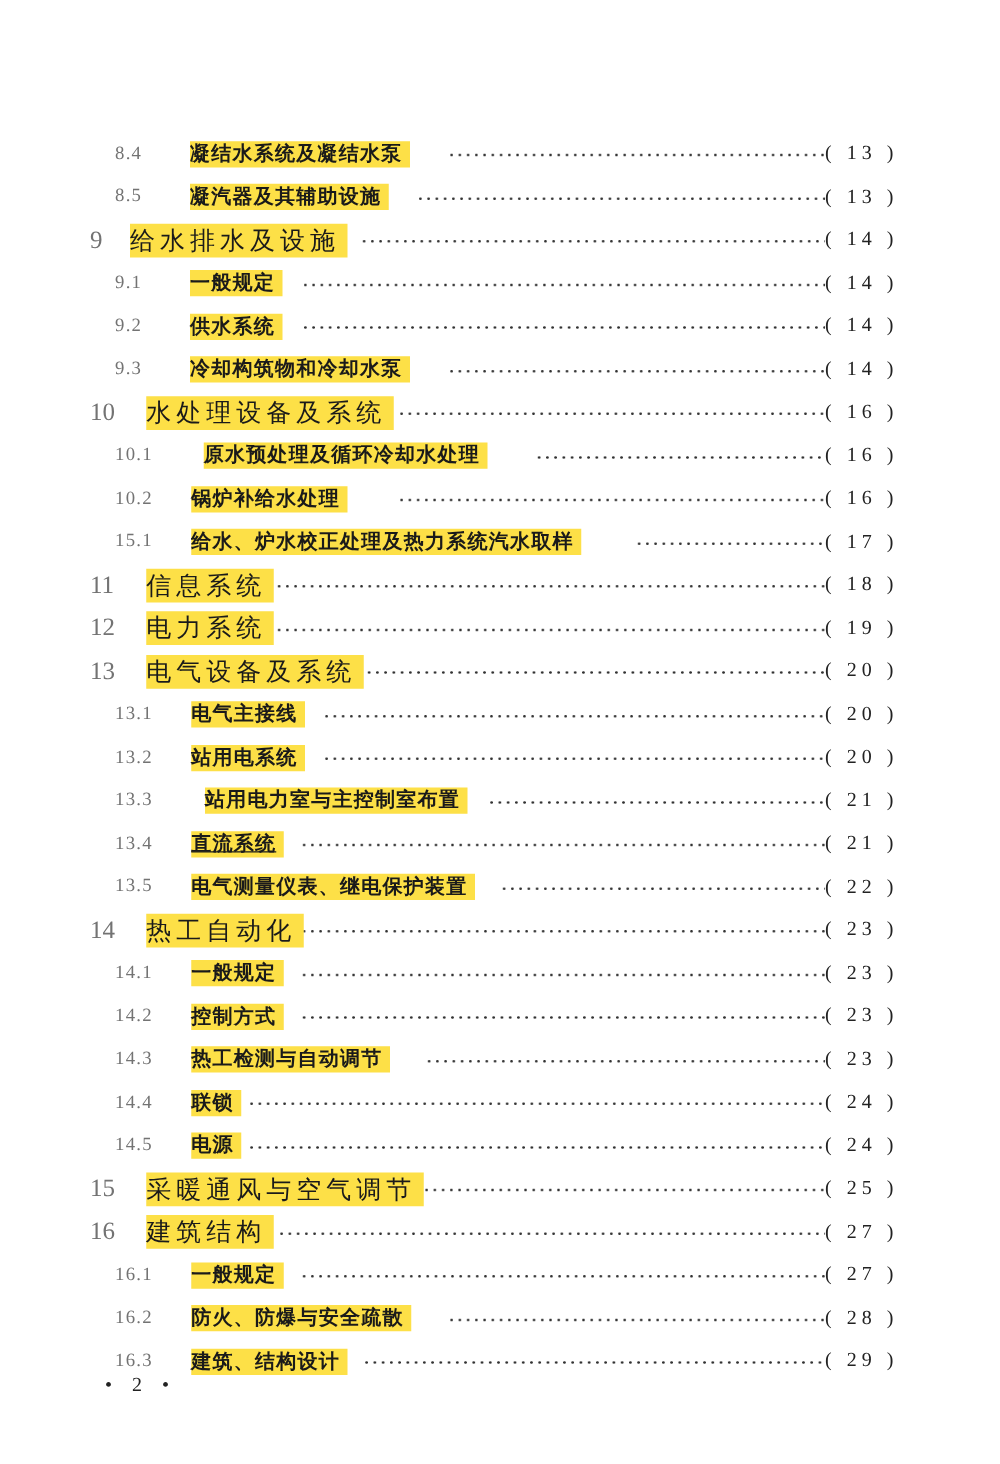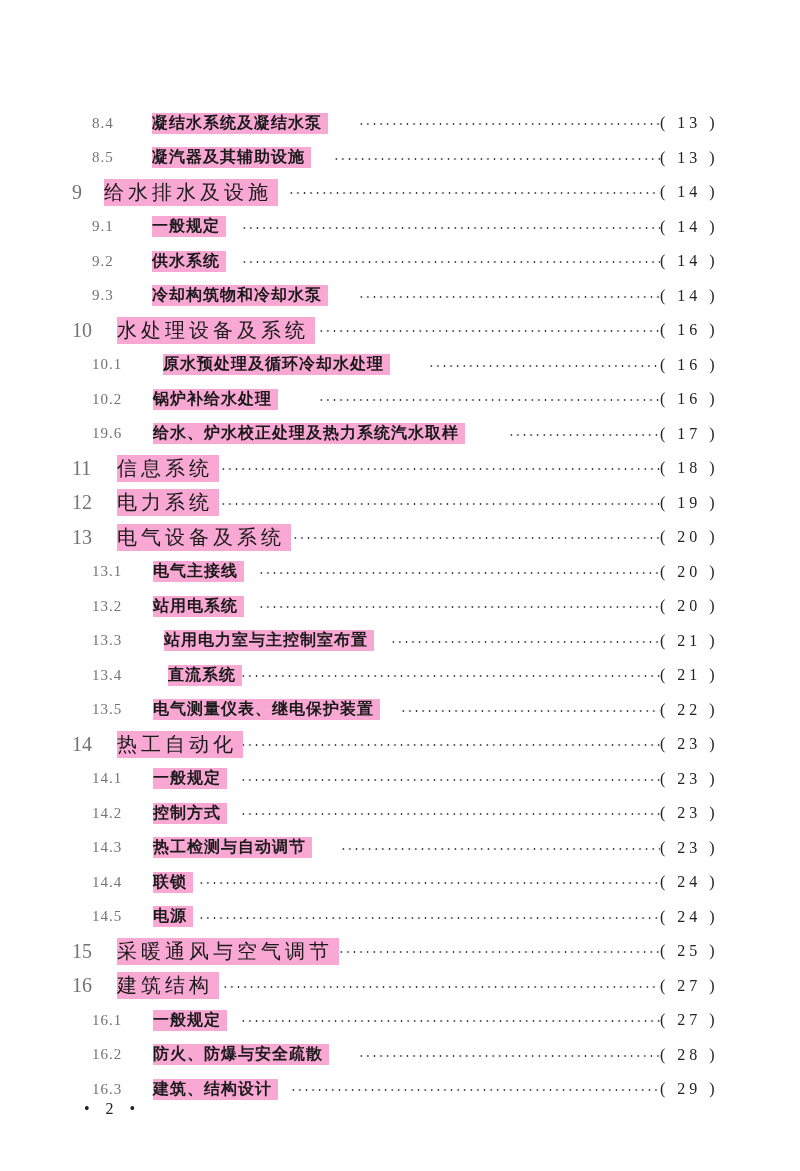--- a/index.html
+++ b/index.html
@@ -1,21 +1,21 @@
 <!DOCTYPE html>
 <html><head>
   <meta charset="utf-8">
   <style>
     html, body { margin: 0; padding: 0; background: #ffffff; }
     body { width: 800px; height: 1171px; position: relative; overflow: hidden;
            font-family: "DejaVu Serif", "Liberation Serif", serif; color: #1a1a1a; }
     .toc { position: absolute; left: 0; top: 106px; width: 800px; }
     .row { position: relative; height: 34.5px; display: flex; align-items: center; }
     .row .num { position: absolute; font-family: "Liberation Serif", "DejaVu Serif", serif; color: #737373; white-space: nowrap; }
-    .row .title { position: absolute; white-space: nowrap; background: #f9a8d4; padding-right: 6px; z-index: 2; }
+    .row .title { position: absolute; white-space: nowrap; background: #fde047; padding-right: 6px; z-index: 2; }
     .row .leader { position: absolute; right: 140px; height: 2px; top: 50%;
                    background-image: radial-gradient(circle, #333 0.9px, transparent 1.1px);
                    background-size: 6.6px 2px; background-repeat: repeat-x; z-index: 1; }
     .row .page { position: absolute; right: 86px; width: 54px; white-space: nowrap; text-align: right;
                  font-family: "Liberation Serif", "DejaVu Serif", serif; font-size: 16px; letter-spacing: 4px; color: #222; background:#fff; z-index: 2; }
     
     .row.chapter .num { left: 72px; font-size: 20px; }
     .row.chapter .title { font-size: 20px; letter-spacing: 4px; font-weight: 500; }
     
     .row.section .num { left: 92px; font-size: 15px; letter-spacing: 1px; }
@@ -75,21 +75,21 @@
       <span class="title" style="left: 163px;">原水预处理及循环冷却水处理</span>
       <span class="page">( 16 )</span>
     </div>
     <div class="row section">
       <span class="num">10.2</span>
       <span class="leader" style="left: 318px;"></span>
       <span class="title" style="left: 153px;">锅炉补给水处理</span>
       <span class="page">( 16 )</span>
     </div>
     <div class="row section">
-      <span class="num">19.6</span>
+      <span class="num">15.1</span>
       <span class="leader" style="left: 508px;"></span>
       <span class="title" style="left: 153px;">给水、炉水校正处理及热力系统汽水取样</span>
       <span class="page">( 17 )</span>
     </div>
     <div class="row chapter">
       <span class="num">11</span>
       <span class="leader" style="left: 220px;"></span>
       <span class="title" style="left: 117px;">信息系统</span>
       <span class="page">( 18 )</span>
     </div>
@@ -119,21 +119,21 @@
     </div>
     <div class="row section">
       <span class="num">13.3</span>
       <span class="leader" style="left: 390px;"></span>
       <span class="title" style="left: 164px;">站用电力室与主控制室布置</span>
       <span class="page">( 21 )</span>
     </div>
     <div class="row section">
       <span class="num">13.4</span>
       <span class="leader" style="left: 240px;"></span>
-      <span class="title" style="left: 168px;">直流系统</span>
+      <span class="title" style="left: 153px; text-decoration: underline;">直流系统</span>
       <span class="page">( 21 )</span>
     </div>
     <div class="row section">
       <span class="num">13.5</span>
       <span class="leader" style="left: 400px;"></span>
       <span class="title" style="left: 153px;">电气测量仪表、继电保护装置</span>
       <span class="page">( 22 )</span>
     </div>
     <div class="row chapter">
       <span class="num">14</span>

